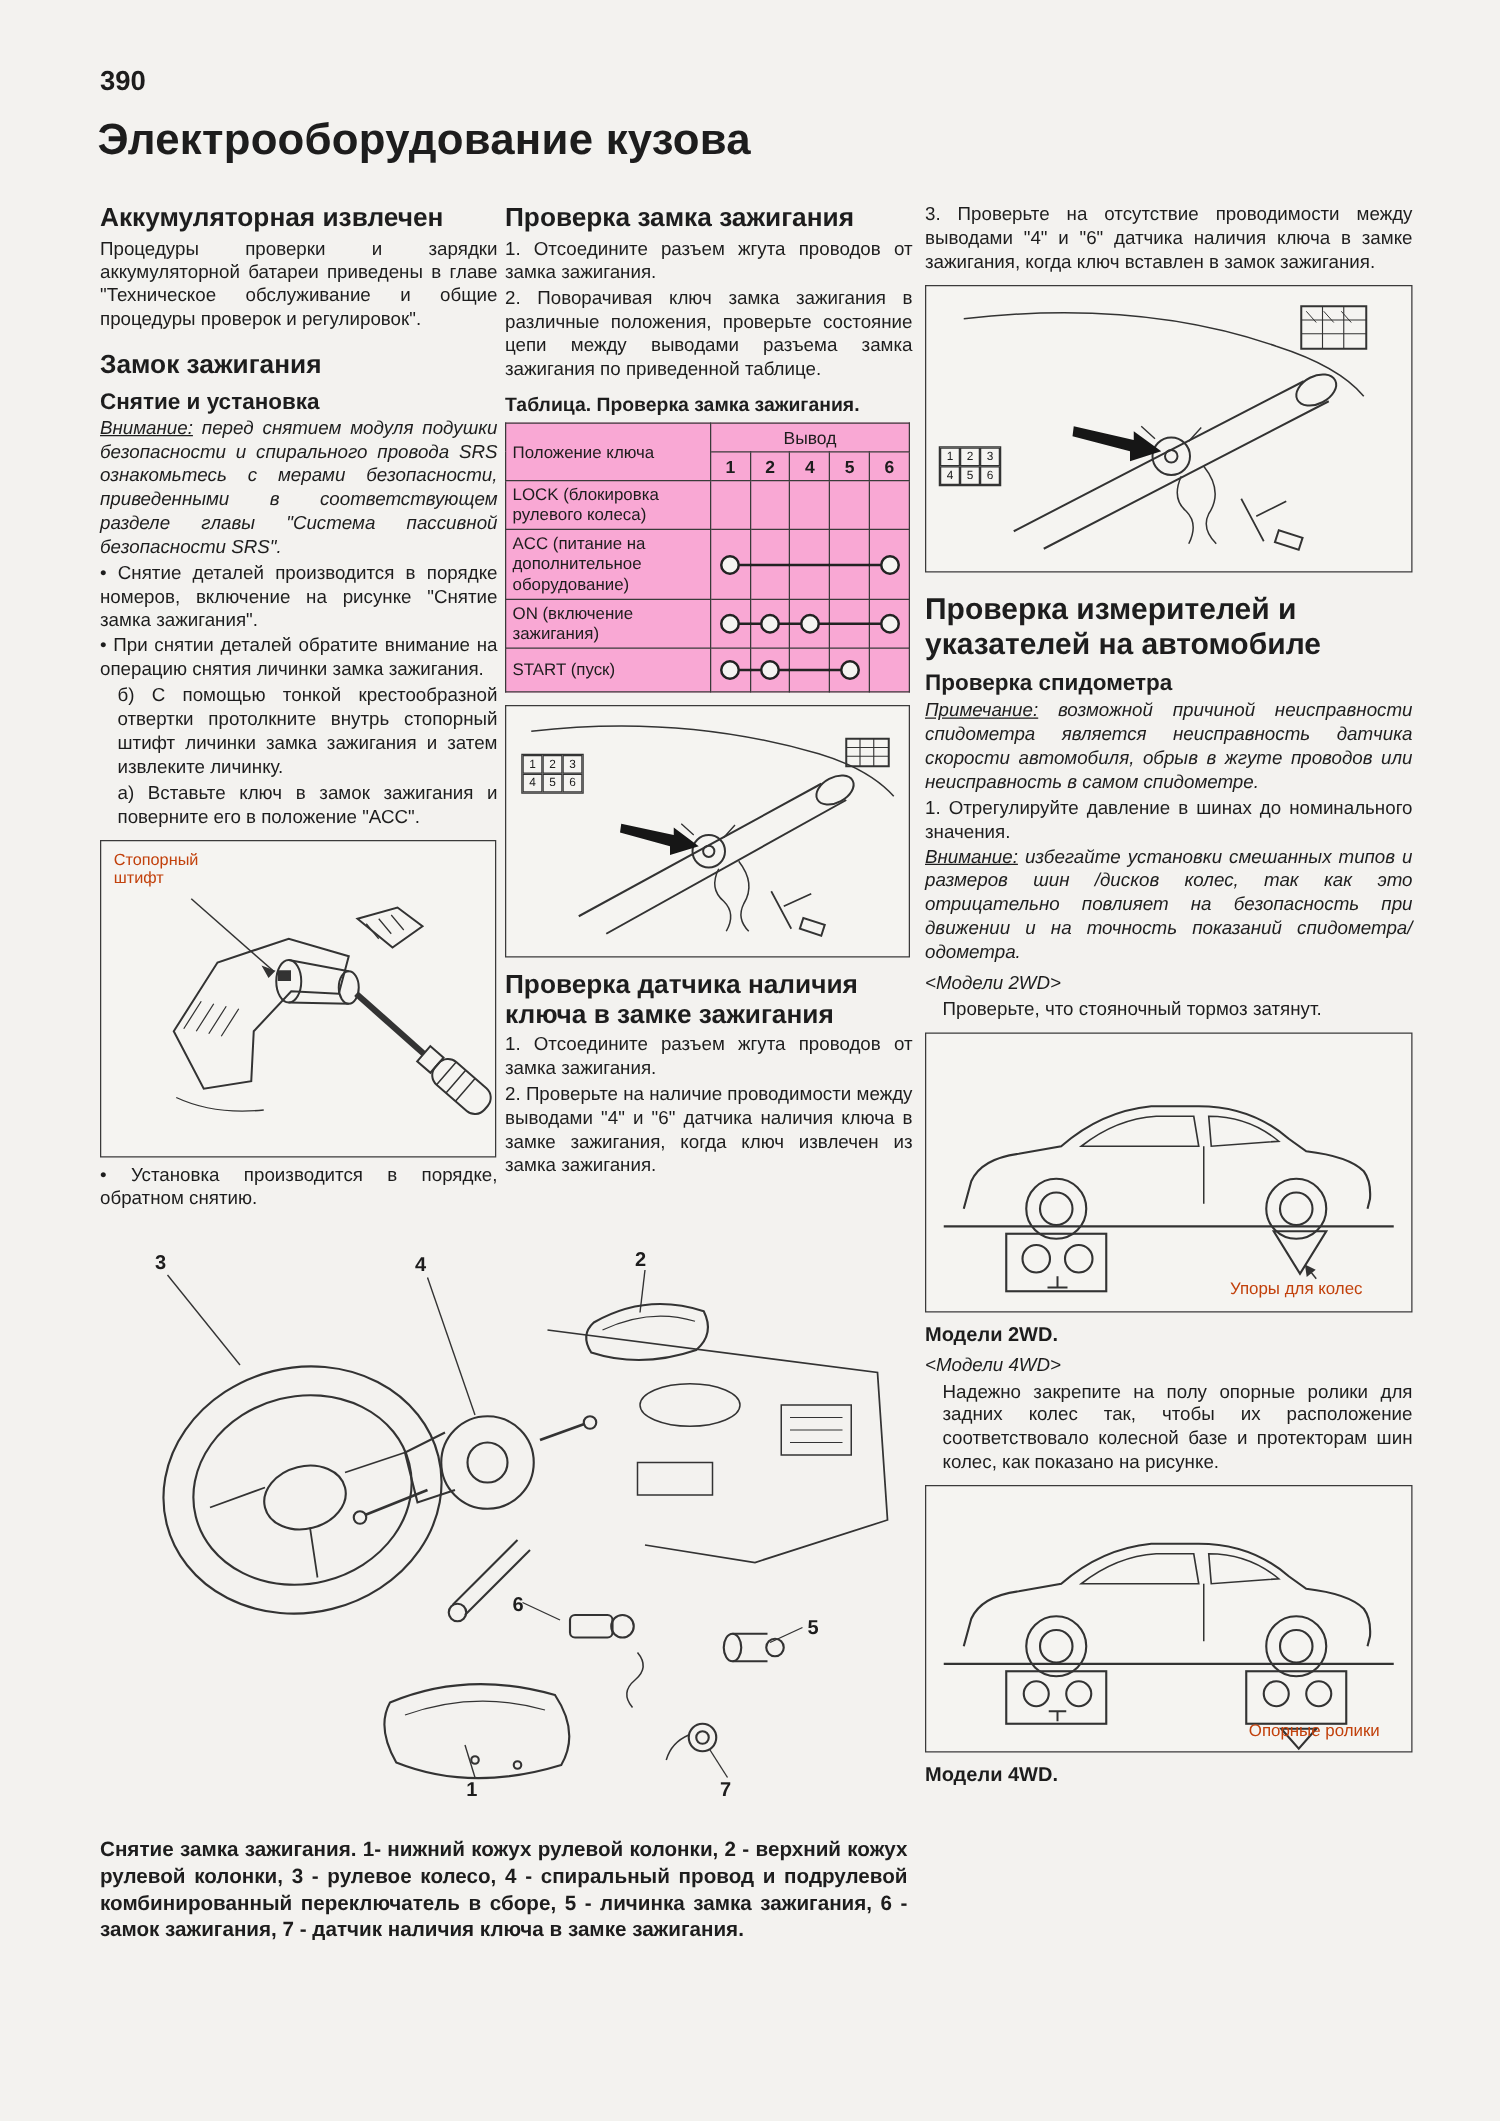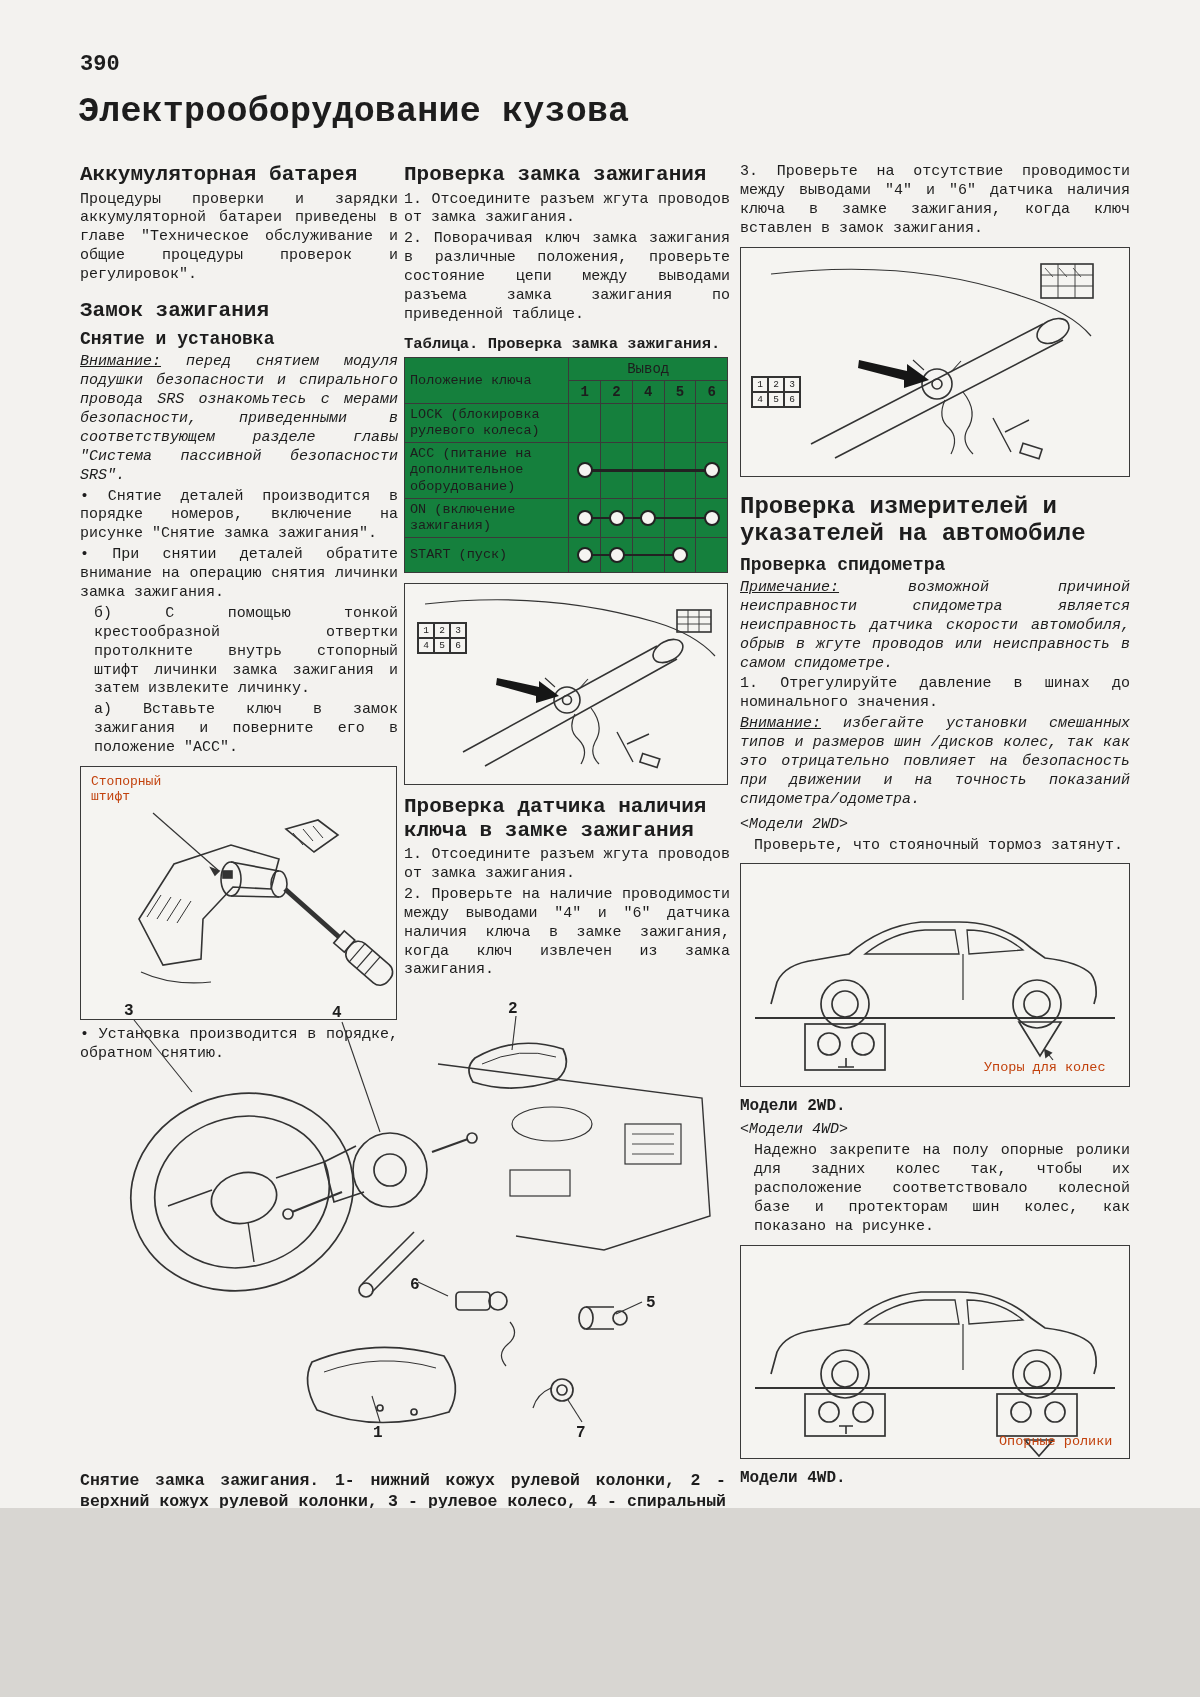--- a/index.html
+++ b/index.html
@@ -1,38 +1,38 @@
 <!DOCTYPE html>
 <html><head>
 <meta charset="utf-8">
 <style>
   html,body{margin:0;padding:0;background:#d8d6d2;}
-  .page{position:relative;width:1200px;height:1508px;background:#f3f2ef;
-        font-family:Liberation Mono, monospace;color:#1d1d1d;overflow:hidden;}
+  .page{position:relative;width:1200px;height:1697px;background:#f3f2ef;
+        font-family:Liberation Sans, sans-serif;color:#1d1d1d;overflow:hidden;}
   .pageno{position:absolute;left:80px;top:52px;font-size:22px;font-weight:700;}
   .title{position:absolute;left:78px;top:92px;margin:0;font-size:35px;font-weight:700;letter-spacing:.2px;}
   .col{position:absolute;top:163px;}
   #col1{left:80px;width:318px;}
   #col2{left:404px;width:326px;}
   #col3{left:740px;width:390px;}
   h2{font-size:21px;margin:0 0 4px 0;line-height:1.12;}
   h3{font-size:18px;margin:8px 0 3px 0;line-height:1.1;}
   .bigh{font-size:24px;margin:16px 0 6px 0;line-height:1.16;}
   p{margin:0 0 2px 0;font-size:15px;line-height:1.26;text-align:justify;}
   .it{font-style:italic;}
   .ul{text-decoration:underline;}
   .tag{font-style:italic;font-size:15px;margin:6px 0 2px 0;}
   .pindent{padding-left:14px;}
   .cap{font-weight:700;font-size:16px;margin:10px 0 6px 0;text-align:left;}
   figure{margin:0;position:relative;}
   .figbox{border:1.6px solid #3a3a3a;background:#f5f4f1;position:relative;}
   svg{display:block;}
   .figlabel{position:absolute;font-size:13px;line-height:1.15;color:#c2410c;}
   .tbl-title{font-weight:700;font-size:15.5px;margin:10px 0 4px 0;}
-  table.lock{border-collapse:collapse;width:324px;background:#15803d;}
+  table.lock{border-collapse:collapse;width:324px;background:#f9a8d4;}
   table.lock th,table.lock td{border:1.4px solid #3a3a3a;}
   th.keypos{font-size:13.5px;font-weight:400;text-align:left;padding:2px 5px;width:158px;}
   th.grp{font-size:14px;font-weight:400;height:20px;}
   th.tnum{font-size:14px;font-weight:700;width:31px;height:20px;}
   td.lbl{font-size:13.5px;padding:3px 5px;line-height:1.2;}
   td.term{position:relative;padding:0;height:34px;}
   td.term .half{position:absolute;top:50%;margin-top:-1px;height:2.2px;background:#222;}
   td.term .hl{left:-1px;width:calc(50% + 1px);}
   td.term .hr{right:-1px;width:calc(50% + 1px);}
   td.term .dot{position:absolute;left:50%;top:50%;transform:translate(-50%,-50%);
@@ -45,21 +45,21 @@
   .carlabel{position:absolute;font-size:13.5px;}
 </style>
 </head>
 <body>
 
 <div class="page">
   <div class="pageno">390</div>
   <h1 class="title">Электрооборудование кузова</h1>
 
   <section class="col" id="col1">
-    <h2>Аккумуляторная батарея</h2>
+    <h2>Аккумуляторная извлечен</h2>
     <p>Процедуры проверки и зарядки аккумуляторной батареи приведены в главе "Техническое обслуживание и общие процедуры проверок и регулировок".</p>
     <h2 style="margin-top:14px">Замок зажигания</h2>
     <h3>Снятие и установка</h3>
     <p class="it"><span class="ul">Внимание:</span> <span>перед снятием модуля подушки безопасности и спирального провода SRS ознакомьтесь с мерами безопасности, приведенными в соответствующем разделе главы "Система пассивной безопасности SRS".</span></p>
     <p>• Снятие деталей производится в порядке номеров, включение на рисунке "Снятие замка зажигания".</p>
     <p>• При снятии деталей обратите внимание на операцию снятия личинки замка зажигания.</p>
     <p class="pindent">б) С помощью тонкой крестообразной отвертки протолкните внутрь стопорный штифт личинки замка зажигания и затем извлеките личинку.</p>
     <p class="pindent">а) Вставьте ключ в замок зажигания и поверните его в положение "АСС".</p>
 
     <figure class="figbox" style="width:315px;height:252px;margin:8px 0 6px 0">

